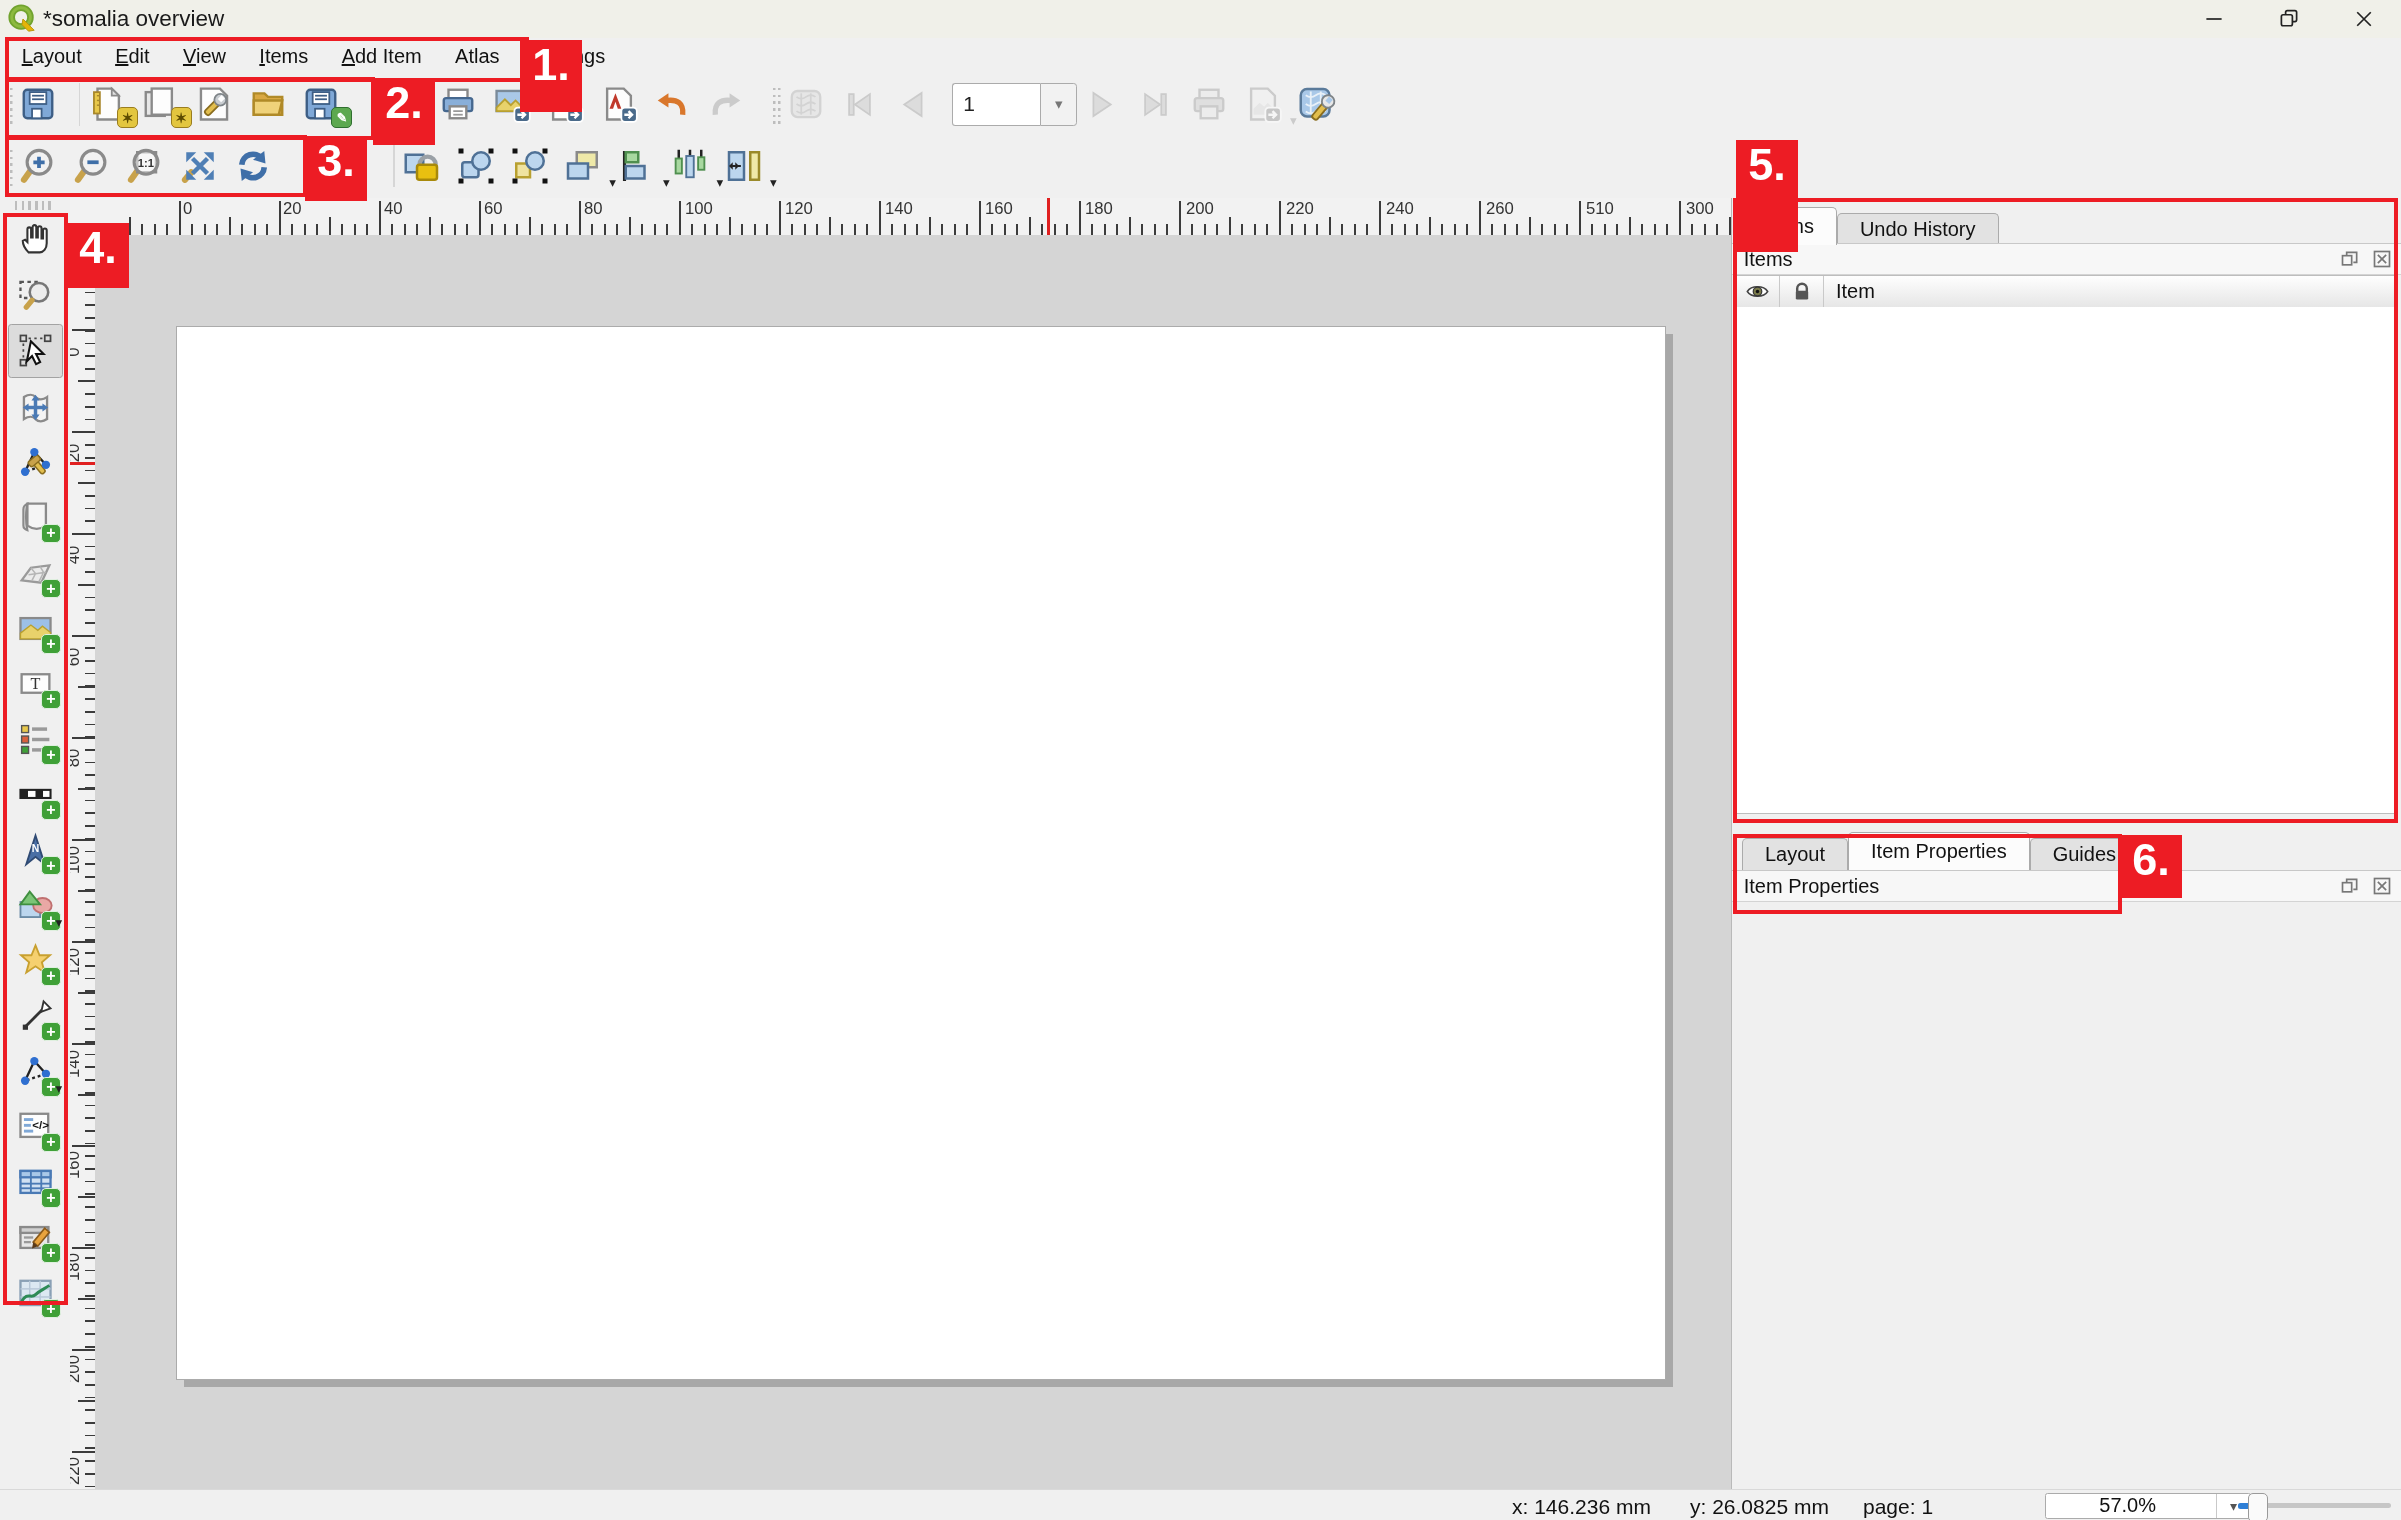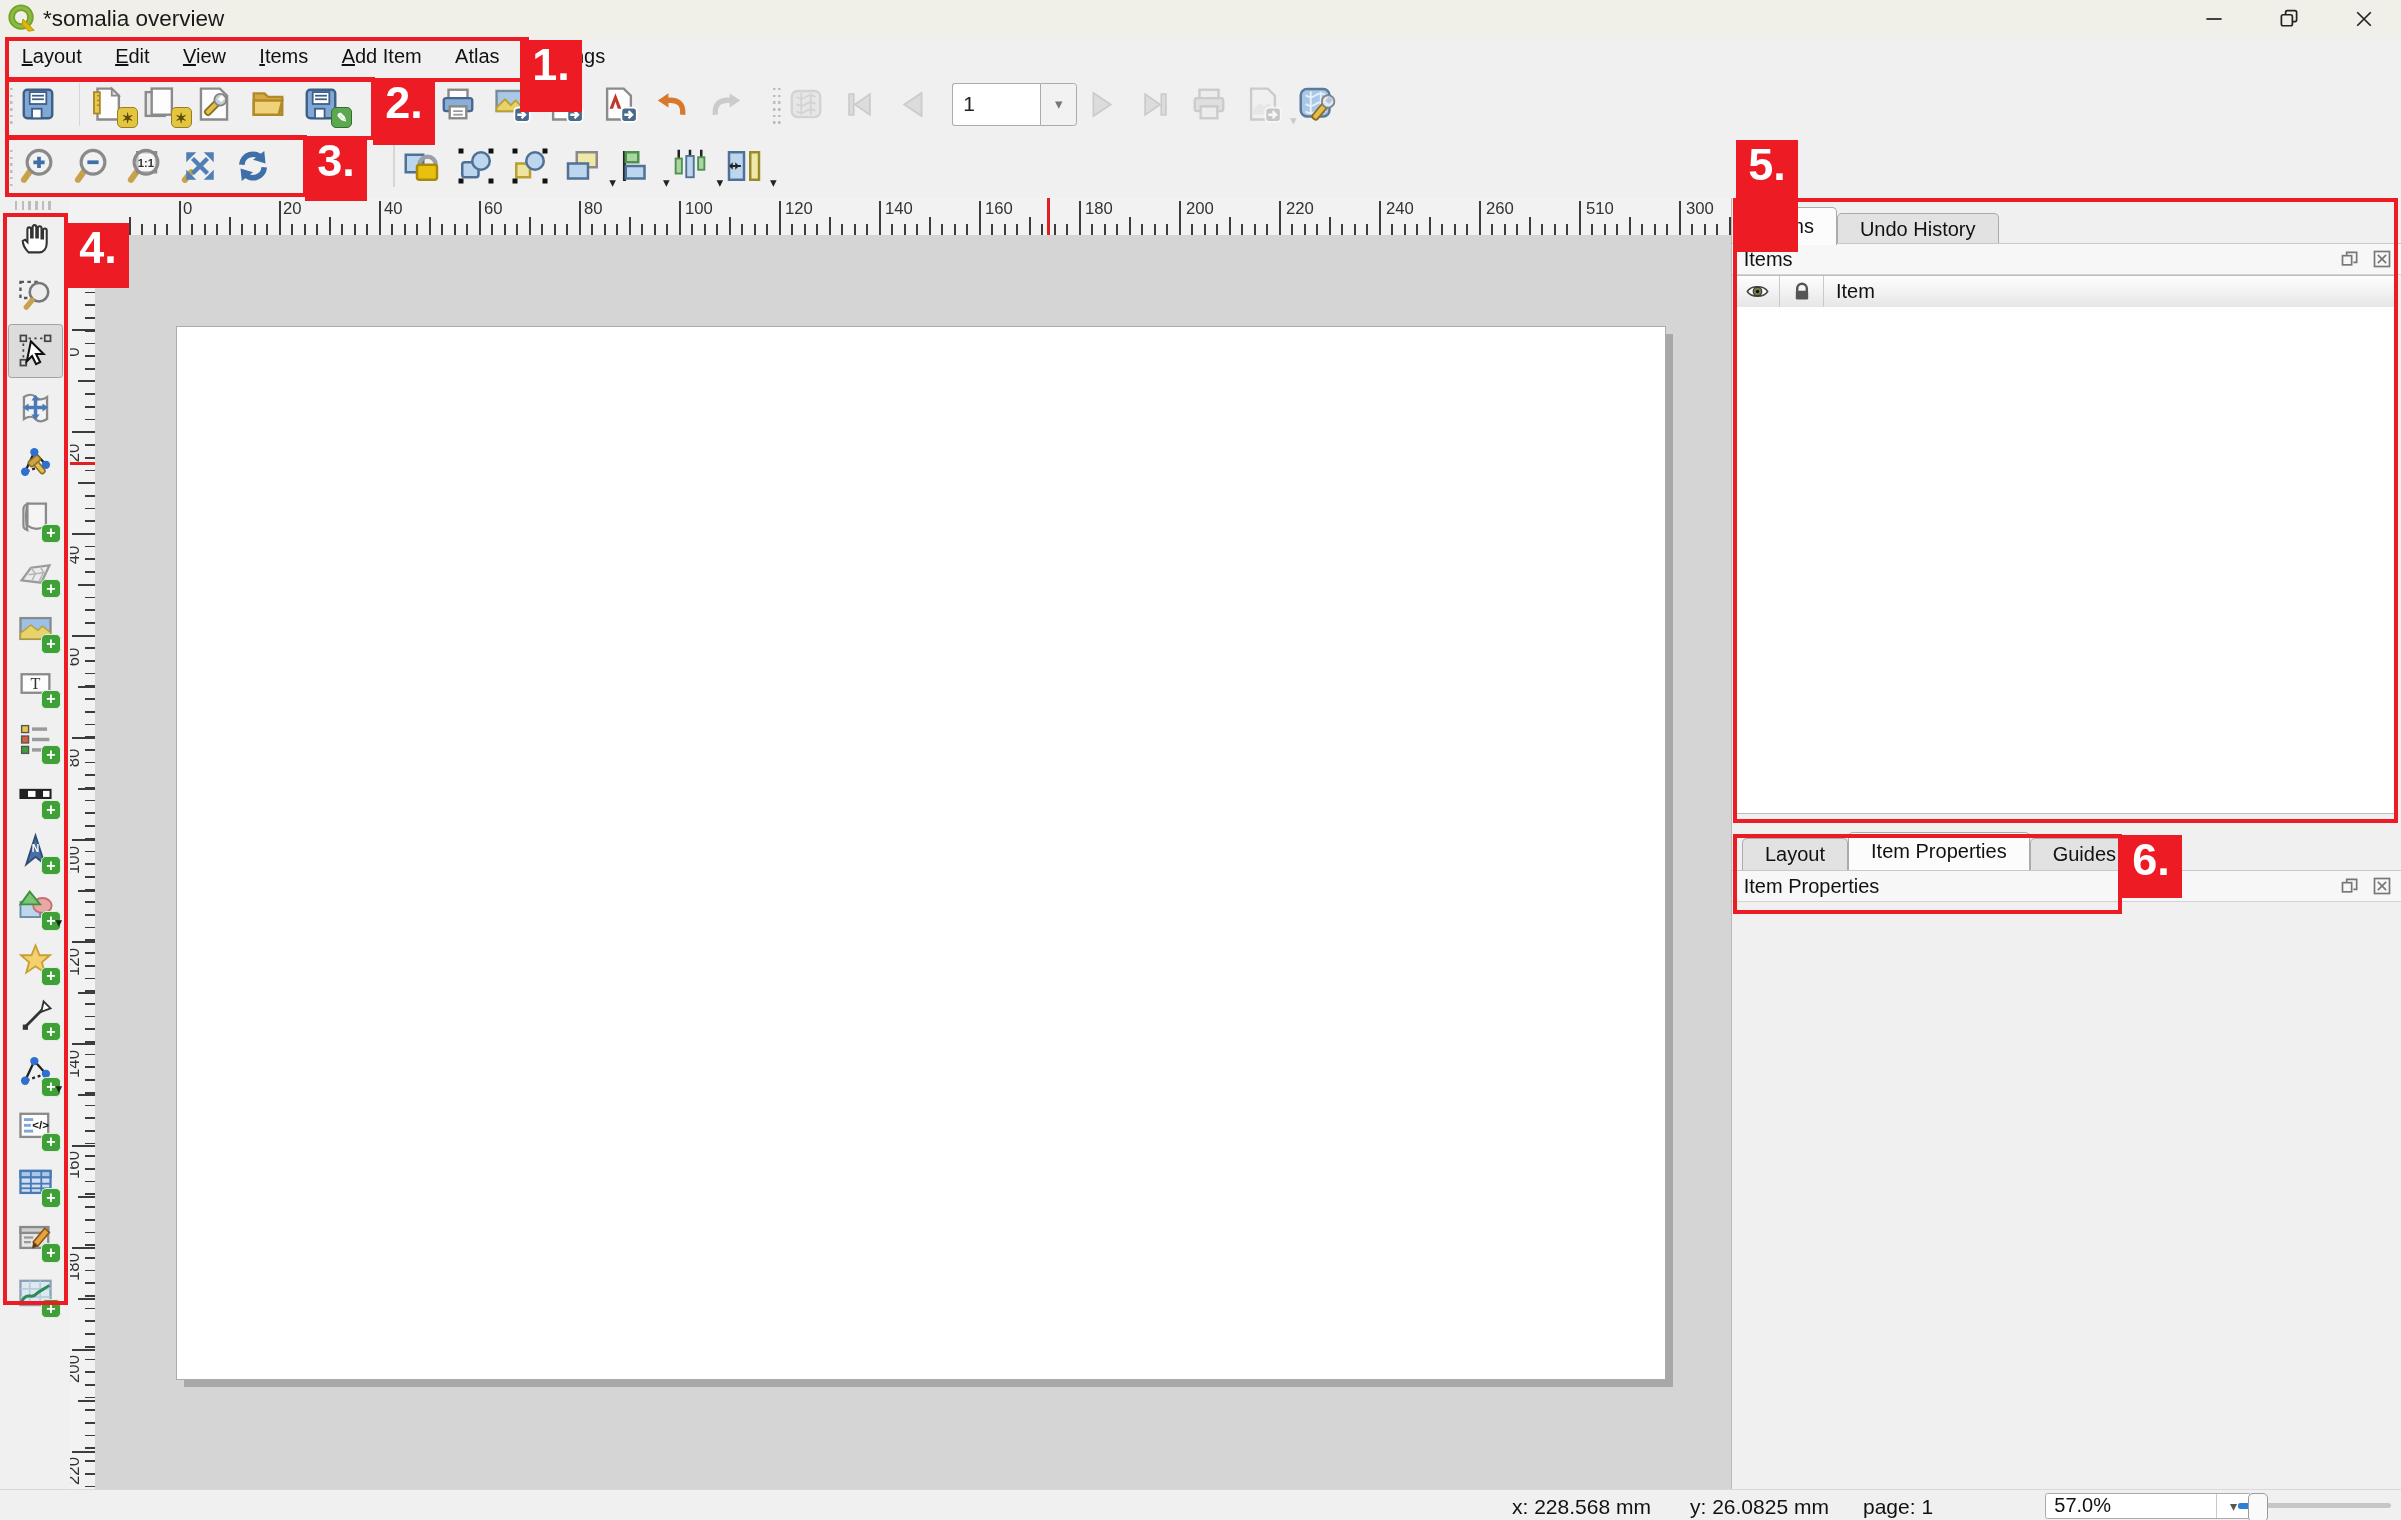--- a/index.html
+++ b/index.html
@@ -79,21 +79,21 @@
   .dockhead .dtitle{font-size:20px;color:#111;margin-left:11.7px;flex:1;}
   .dockbtn{width:25px;height:25px;display:flex;align-items:center;justify-content:center;margin-right:6.7px;}
   .itemshdr{position:absolute;left:3.3px;right:5px;height:33px;background:linear-gradient(#FEFEFE,#E6E6E6);border:0.8px solid #BDBDBD;display:flex;align-items:center;box-sizing:border-box;}
   .itemshdr .hcell{height:100%;display:flex;align-items:center;justify-content:center;border-right:0.8px solid #C9C9C9;width:43px;}
   .itemshdr .hlabel{font-size:20px;color:#111;padding-left:11.7px;border-right:none;width:auto;}
   #itemslist{position:absolute;left:3.3px;right:5px;background:#fff;border:0.8px solid #BDBDBD;border-top:none;box-sizing:border-box;}
 
   
   #statusbar{left:0;top:1489px;width:2401px;height:32px;background:#F0F0F0;border-top:0.8px solid #D9D9D9;box-sizing:border-box;}
   .sbtext{position:absolute;top:5px;font-size:21px;color:#111;}
-  #zoomcombo{position:absolute;left:2045px;top:2.5px;width:206px;height:26px;background:#fff;border:1.7px solid #ABABAB;border-radius:2.5px;display:flex;box-sizing:border-box;}
+  #zoomcombo{position:absolute;left:2045px;top:2.5px;width:206px;height:26px;background:#fff;border:1.7px solid #ABABAB;border-radius:2.5px;display:flex;box-sizing:border-box;padding-left:45px;}
   #zoomcombo .zval{flex:1;font-size:20px;color:#111;display:flex;align-items:center;padding-left:8.3px;}
   #zoomcombo .zdd{width:33px;border-left:1.7px solid #C9C9C9;display:flex;align-items:center;justify-content:center;color:#555;font-size:14px;}
   #zoomcombo .zdd::after{content:"\25BE";}
   #zslider{position:absolute;left:2238px;top:0;width:153px;height:32px;}
   #zslider .groove{position:absolute;left:0;right:0;top:13.3px;height:5px;background:#C6C6C6;border-radius:2.5px;}
   #zslider .fill{position:absolute;left:0;top:12.5px;width:11.7px;height:6.7px;background:#2F7FD6;border-radius:2.5px;}
   #zslider .handle{position:absolute;left:10px;top:2.5px;width:18.3px;height:27px;background:#FAFAFA;border:0.8px solid #9a9a9a;border-radius:5px;}
 
   
   .rbox{position:absolute;border:4.2px solid #ED1C24;box-sizing:border-box;z-index:50;pointer-events:none;}
@@ -729,21 +729,21 @@
       <span class="dockbtn">
         <svg width="20" height="20" viewBox="0 0 24 24">
             <rect x="3" y="3" width="18" height="18" fill="none" stroke="#777" stroke-width="2"></rect>
             <path d="M7 7 L17 17 M17 7 L7 17" stroke="#777" stroke-width="2"></path>
           </svg>
       </span>
     </div>
   </div>
 
   <div id="statusbar" class="abs">
-    <span class="sbtext" style="left:1512px;">x: 228.568 mm</span>
+    <span class="sbtext" style="left:1512px;">x: 146.236 mm</span>
     <span class="sbtext" style="left:1690px;">y: 26.0825 mm</span>
     <span class="sbtext" style="left:1863px;">page: 1</span>
     <div id="zoomcombo">
       <span class="zval">57.0%</span>
       <span class="zdd"></span>
     </div>
     <div id="zslider">
       <div class="groove"></div>
       <div class="fill"></div>
       <div class="handle"></div>

